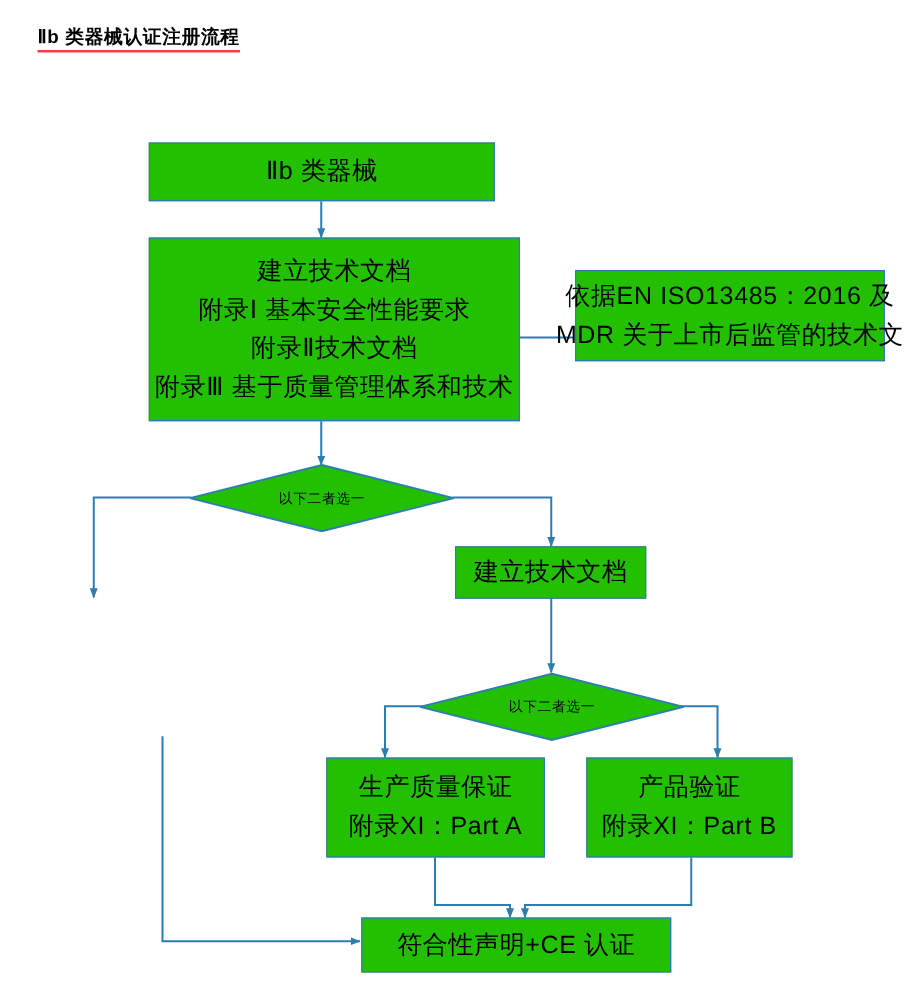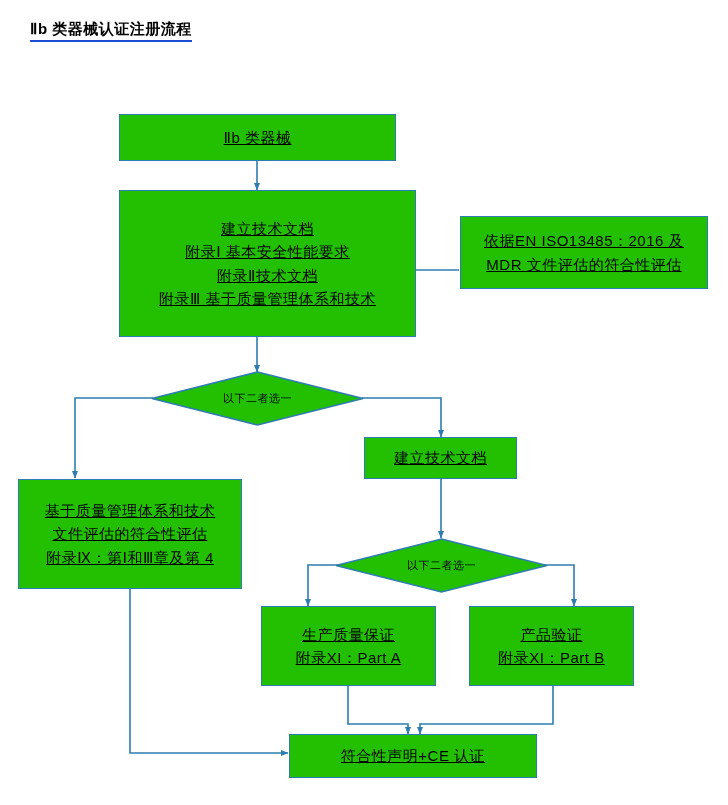--- a/index.html
+++ b/index.html
@@ -21,39 +21,38 @@
     width: 728px;
     height: 805px;
   }
   .title {
     position: absolute;
     left: 30px;
     top: 20px;
     font-size: 15px;
     font-weight: bold;
     letter-spacing: 0.5px;
-    border-bottom: 2px solid #1d4ed8;
+    border-bottom: 2px solid #ef4444;
     padding-bottom: 1px;
     white-space: nowrap;
   }
   .node {
     position: absolute;
     background: #22c000;
     border: 1px solid #2e7db0;
     box-sizing: border-box;
     display: flex;
     flex-direction: column;
     align-items: center;
     justify-content: center;
     text-align: center;
-    font-size: 15px;
+    font-size: 20px;
     line-height: 1.55;
     color: #000;
     letter-spacing: 0.5px;
-    text-decoration: underline;
   }
   .node .line {
     display: block;
     white-space: nowrap;
   }
   .diamond-wrap {
     position: absolute;
   }
   .diamond-wrap svg {
     position: absolute;
@@ -127,39 +126,34 @@
 
   <div class="node" style="left:119px; top:190px; width:297px; height:147px;">
     <span class="line">建立技术文档</span>
     <span class="line">附录Ⅰ  基本安全性能要求</span>
     <span class="line">附录Ⅱ技术文档</span>
     <span class="line">附录Ⅲ 基于质量管理体系和技术</span>
   </div>
 
   <div class="node" style="left:460px; top:216px; width:248px; height:73px;">
     <span class="line">依据EN  ISO13485：2016 及</span>
-    <span class="line">MDR 文件评估的符合性评估</span>
+    <span class="line">MDR 关于上市后监管的技术文</span>
   </div>
 
   <div class="diamond-wrap" style="left:152px; top:372px; width:211px; height:53px;">
     <svg width="211" height="53" viewBox="0 0 211 53">
       <polygon points="105.5,0 211,26.5 105.5,53 0,26.5" fill="#22c000" stroke="#2e7db0" stroke-width="1.5"></polygon>
     </svg>
     <div class="diamond-label">以下二者选一</div>
   </div>
 
   <div class="node" style="left:364px; top:437px; width:153px; height:42px;">
     <span class="line">建立技术文档</span>
   </div>
 
-  <div class="node" style="left:18px; top:479px; width:224px; height:110px;">
-    <span class="line">基于质量管理体系和技术</span>
-    <span class="line">文件评估的符合性评估</span>
-    <span class="line">附录Ⅸ：第Ⅰ和Ⅲ章及第 4</span>
-  </div>
 
   <div class="diamond-wrap" style="left:336px; top:539px; width:211px; height:53px;">
     <svg width="211" height="53" viewBox="0 0 211 53">
       <polygon points="105.5,0 211,26.5 105.5,53 0,26.5" fill="#22c000" stroke="#2e7db0" stroke-width="1.5"></polygon>
     </svg>
     <div class="diamond-label">以下二者选一</div>
   </div>
 
   <div class="node" style="left:261px; top:606px; width:175px; height:80px;">
     <span class="line">生产质量保证</span>

